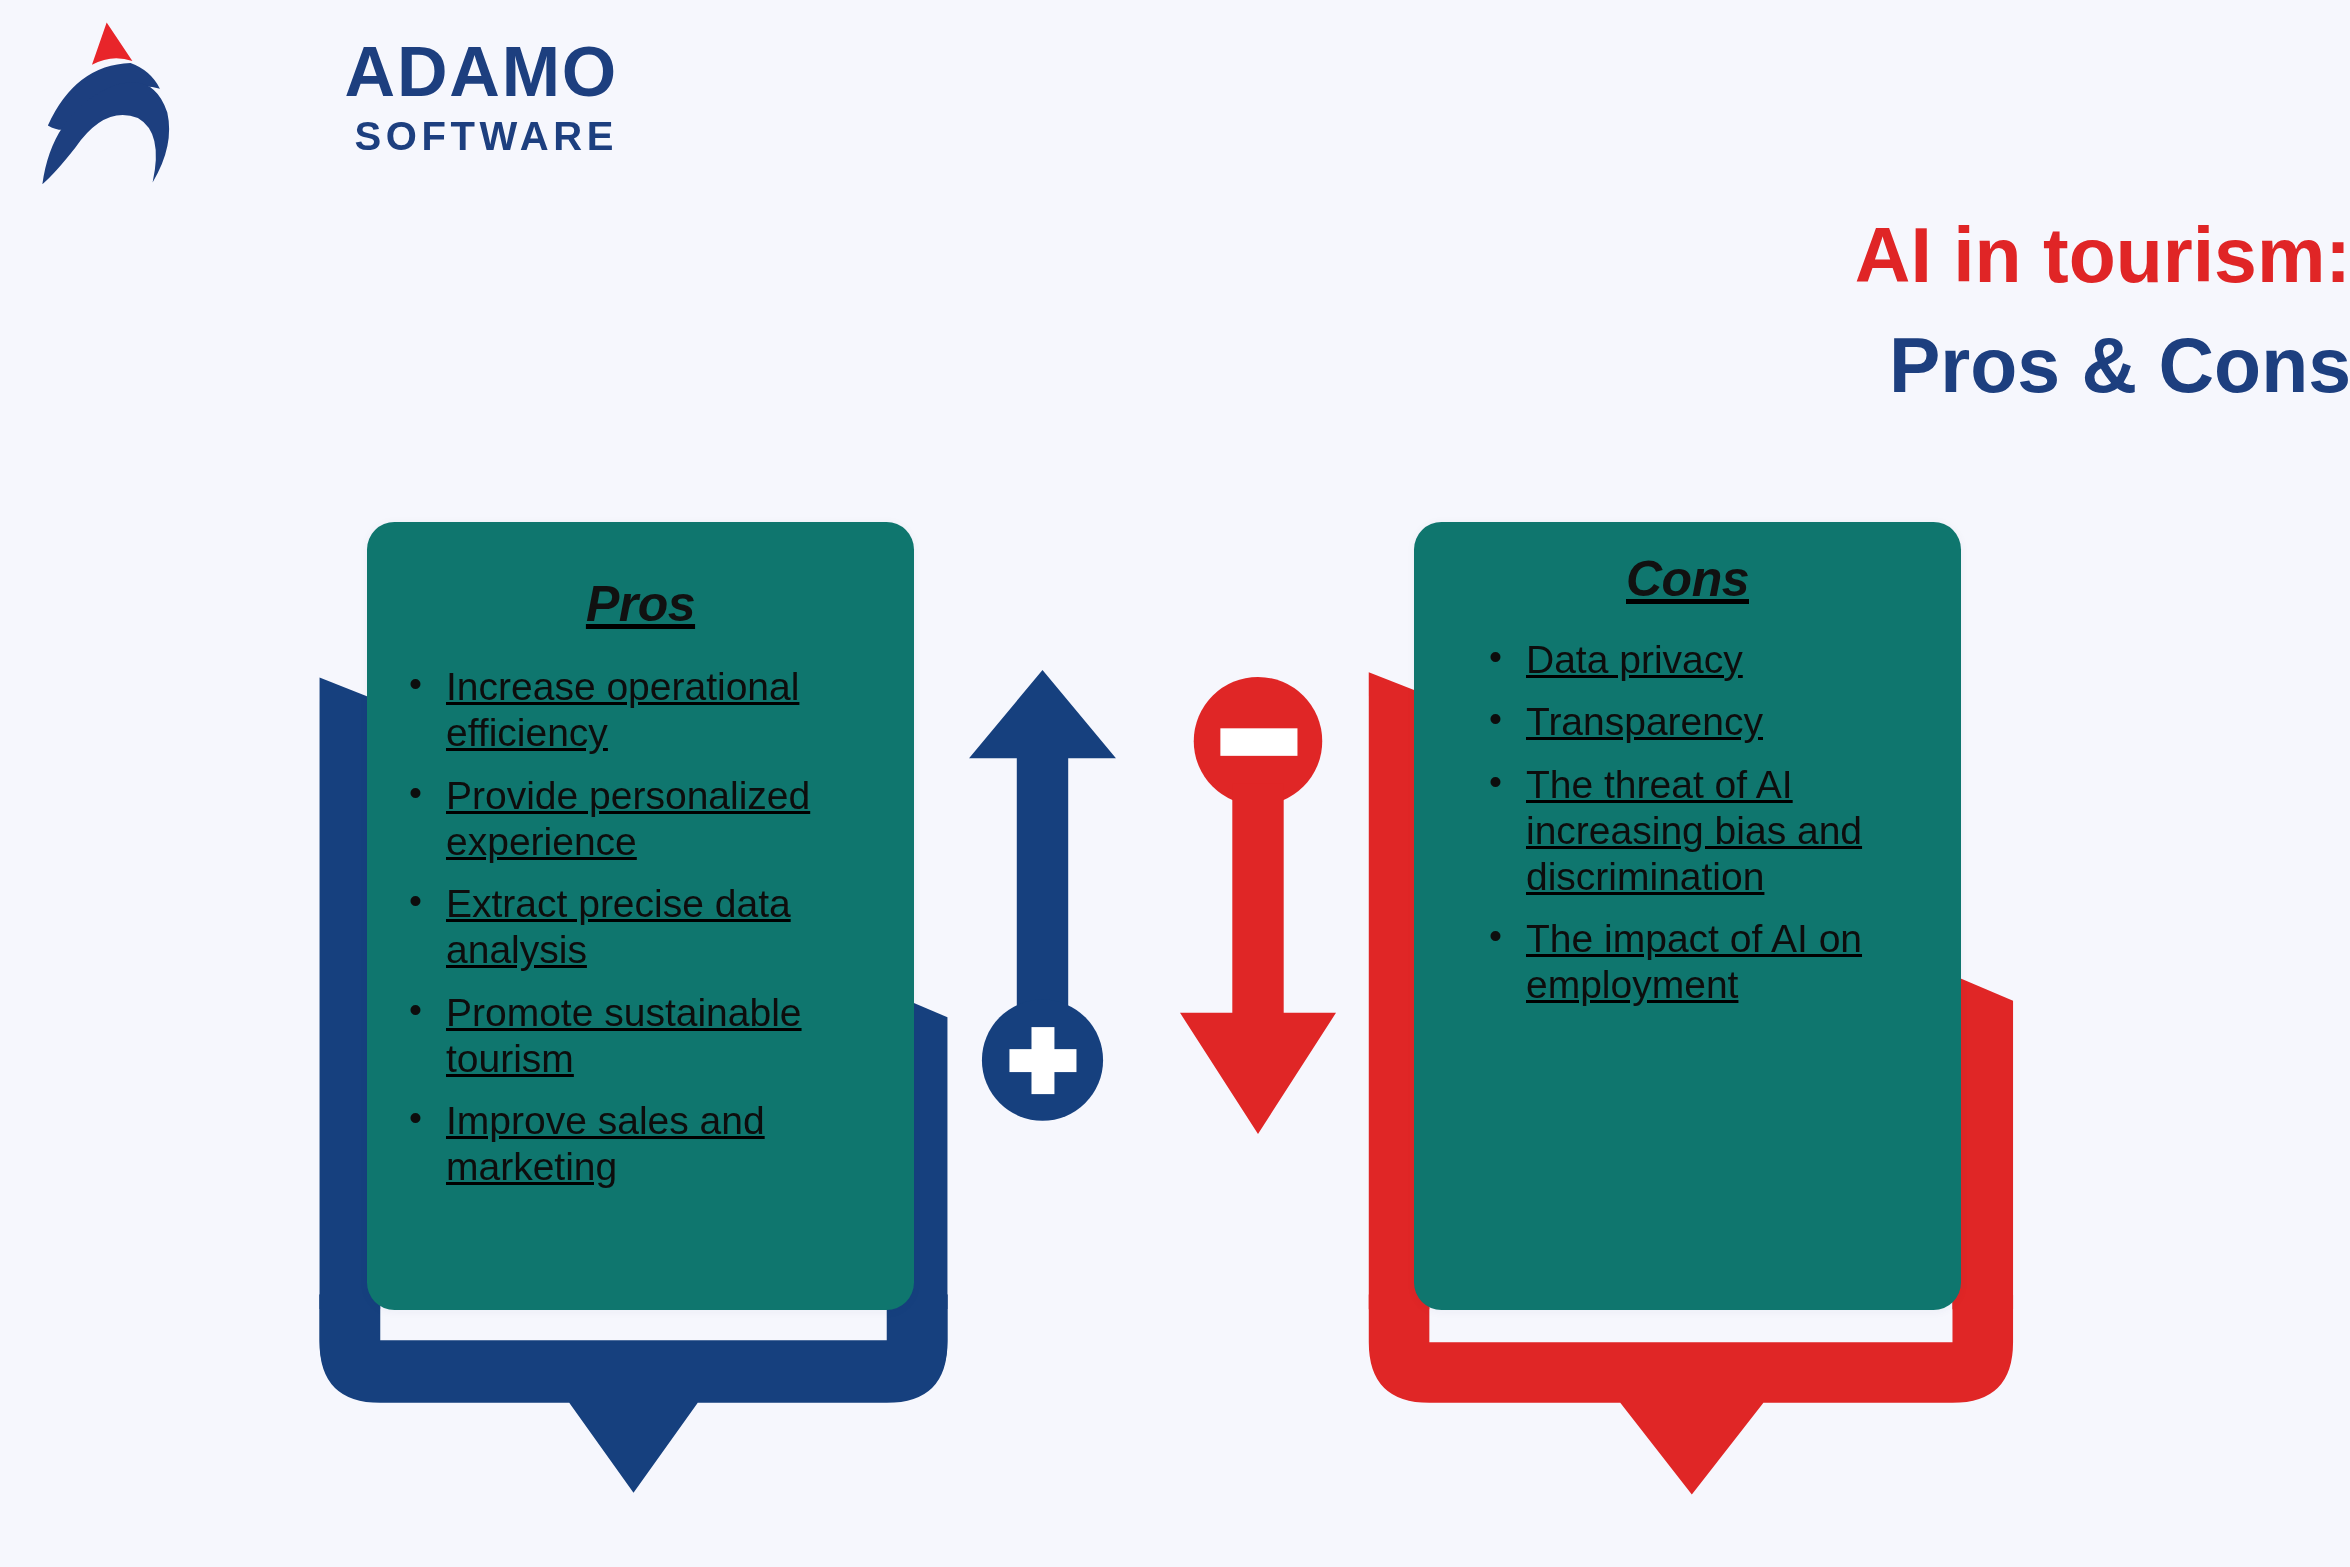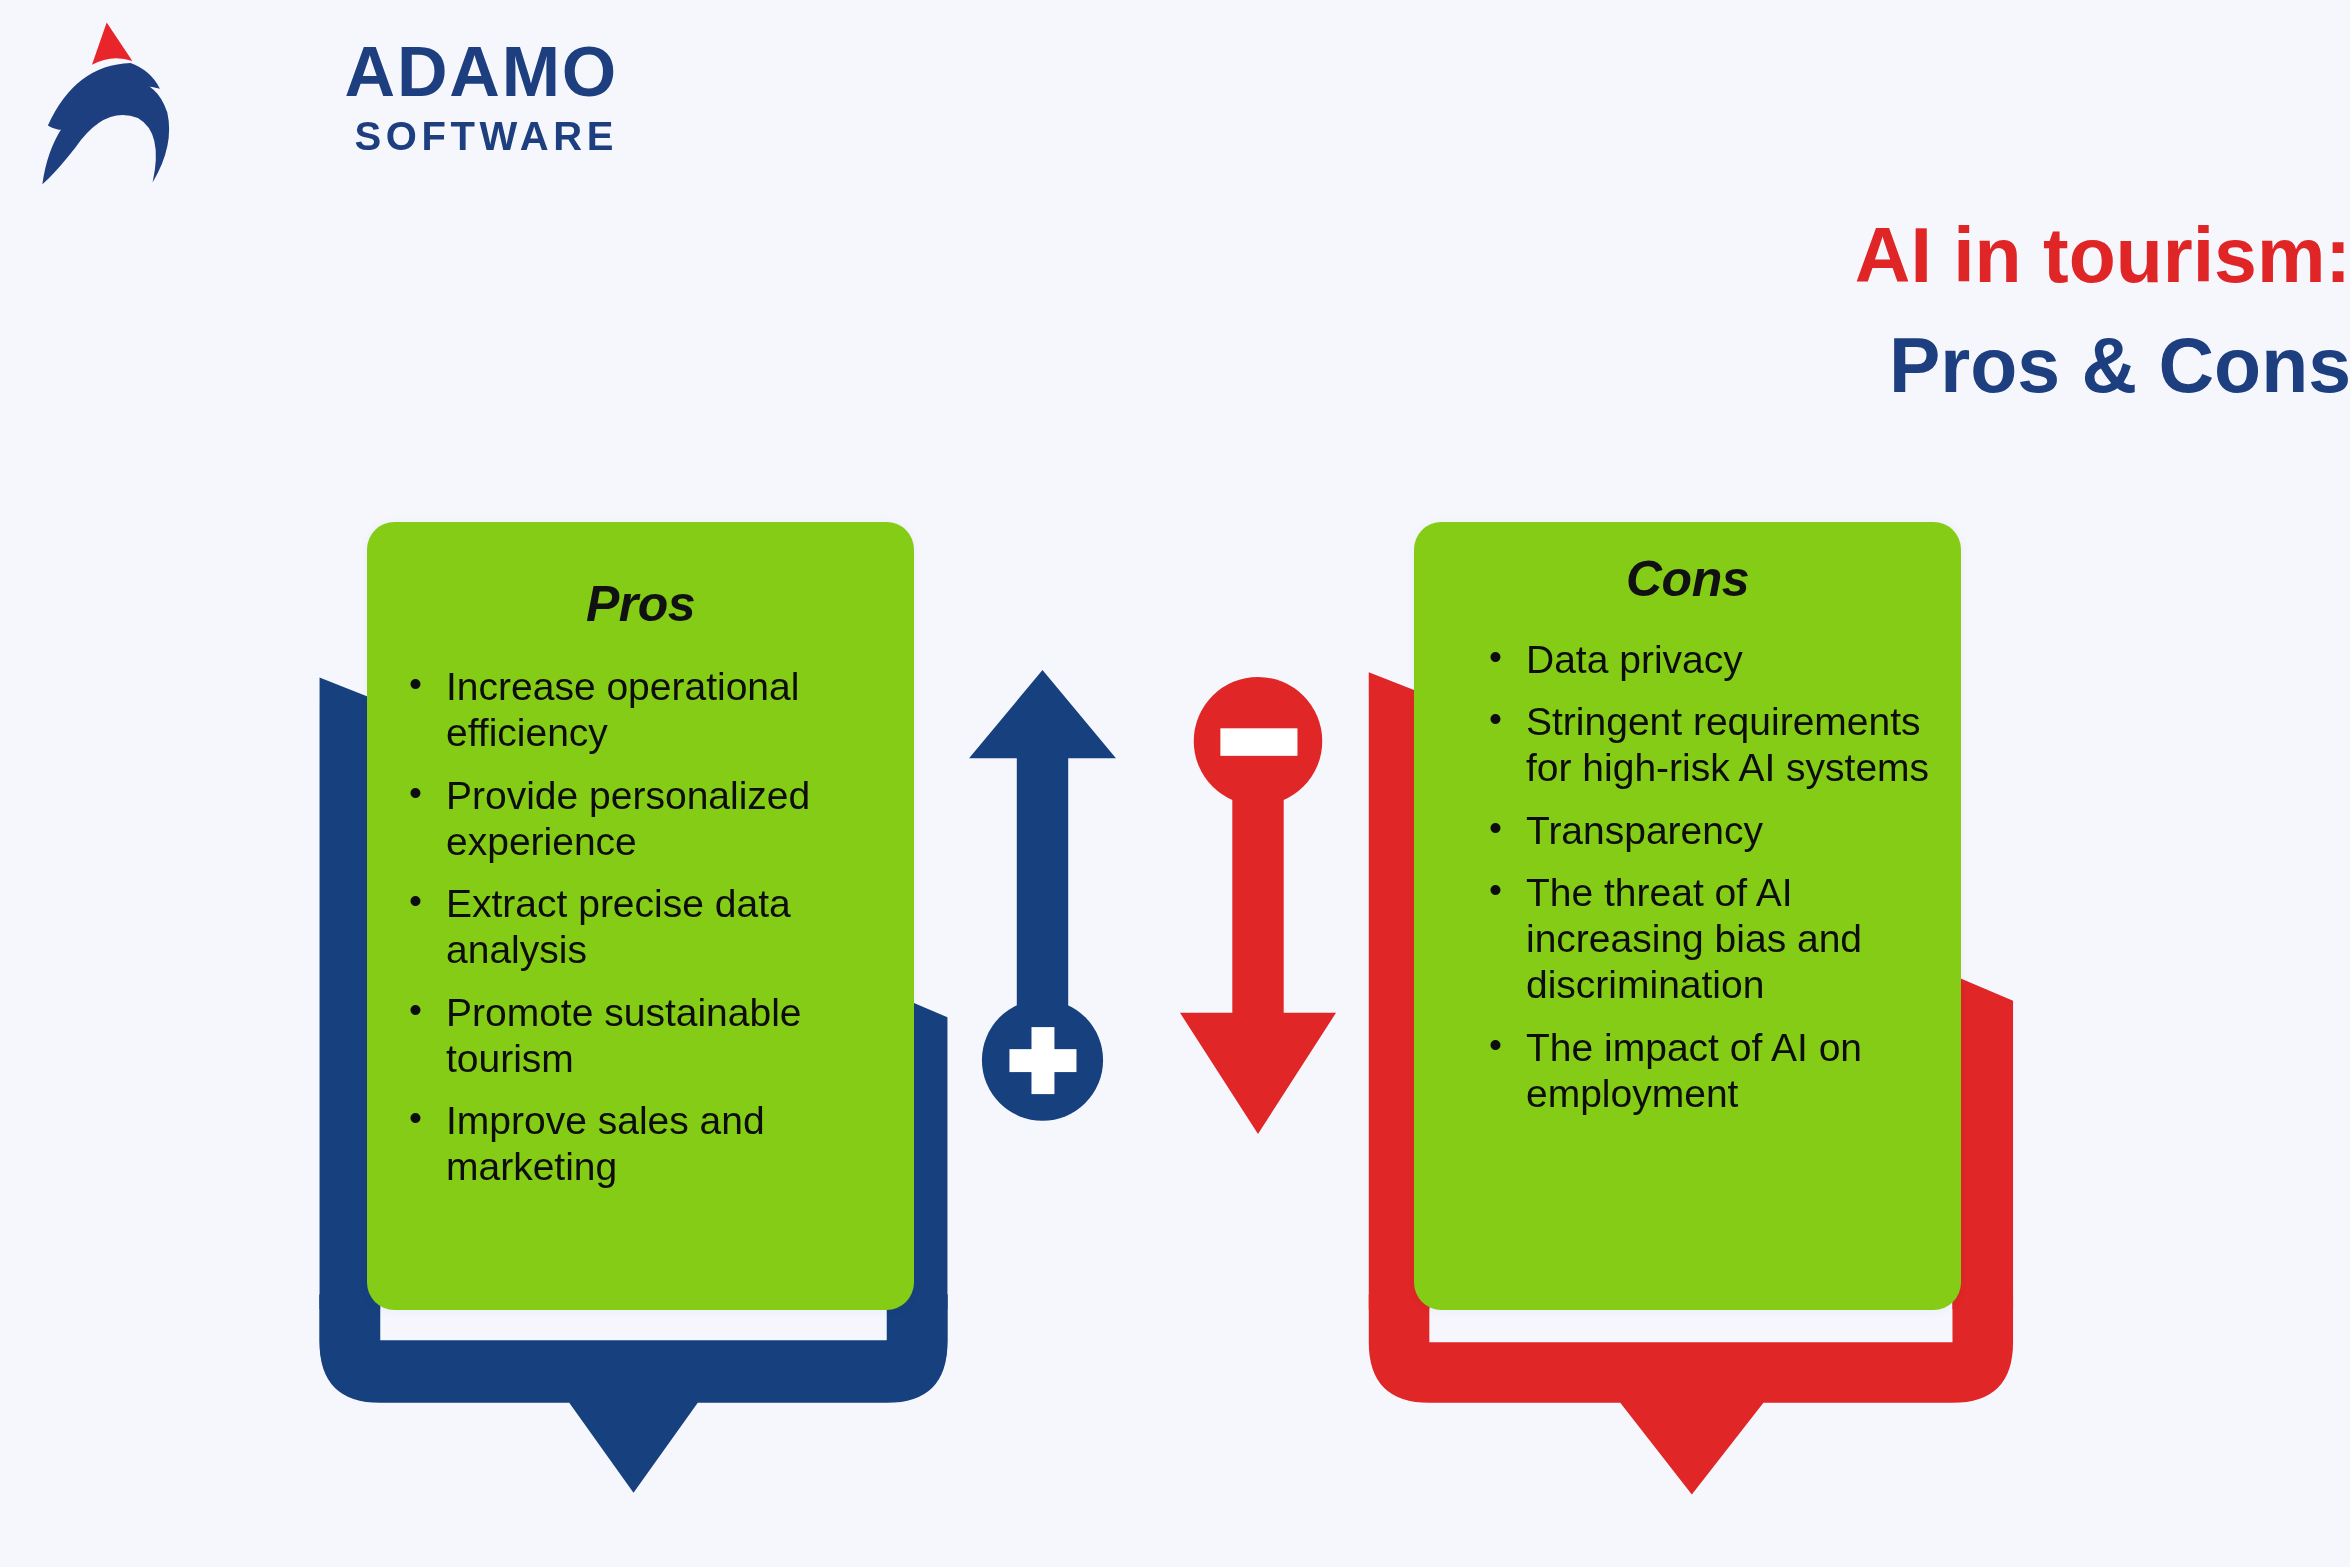--- a/index.html
+++ b/index.html
@@ -31,22 +31,23 @@
   #title-line2 {
     color:#1d3f7f; font-size:77px; font-weight:bold;
     letter-spacing:0px; line-height:1.22; display:block; margin-top:16.5px;
   }
 
   
   .bubble-svg { position:absolute; overflow:visible; }
 
   
   .card {
-    position:absolute; background:#84cc16; border-radius:27.5px;
+    position:absolute; background:#0f766e; border-radius:27.5px;
     box-shadow:0 1.8px 9.2px rgba(30,40,90,0.045);
+    text-decoration:underline;
   }
   #card-pros { left:367px; top:522px; width:547px; height:788px; }
   #card-cons { left:1414px; top:522px; width:547px; height:788px; }
 
   .card-title {
     text-align:center; font-style:italic; font-weight:bold;
     color:#111111; font-size:50px; letter-spacing:-0.5px;
   }
   #card-pros .card-title { margin-top:53px; }
   #card-cons .card-title { margin-top:27.5px; }
@@ -122,21 +123,20 @@
       <li>Extract precise data analysis</li>
       <li>Promote sustainable tourism</li>
       <li>Improve sales and marketing</li>
     </ul>
   </div>
 
   <div class="card" id="card-cons">
     <div class="card-title">Cons</div>
     <ul class="bullets">
       <li>Data privacy</li>
-      <li>Stringent requirements for high-risk AI systems</li>
       <li>Transparency</li>
       <li>The threat of AI increasing bias and discrimination</li>
       <li>The impact of AI on employment</li>
     </ul>
   </div>
 
   <svg id="icon-plus" viewBox="0 0 160 500">
     <path d="M80 0 L160 96 L108 96 L108 368 L52 368 L52 96 L0 96 Z" fill="#16407e"></path>
     <circle cx="80" cy="425" r="66" fill="#16407e"></circle>
     <rect x="68" y="389" width="25" height="73" fill="#ffffff"></rect>

